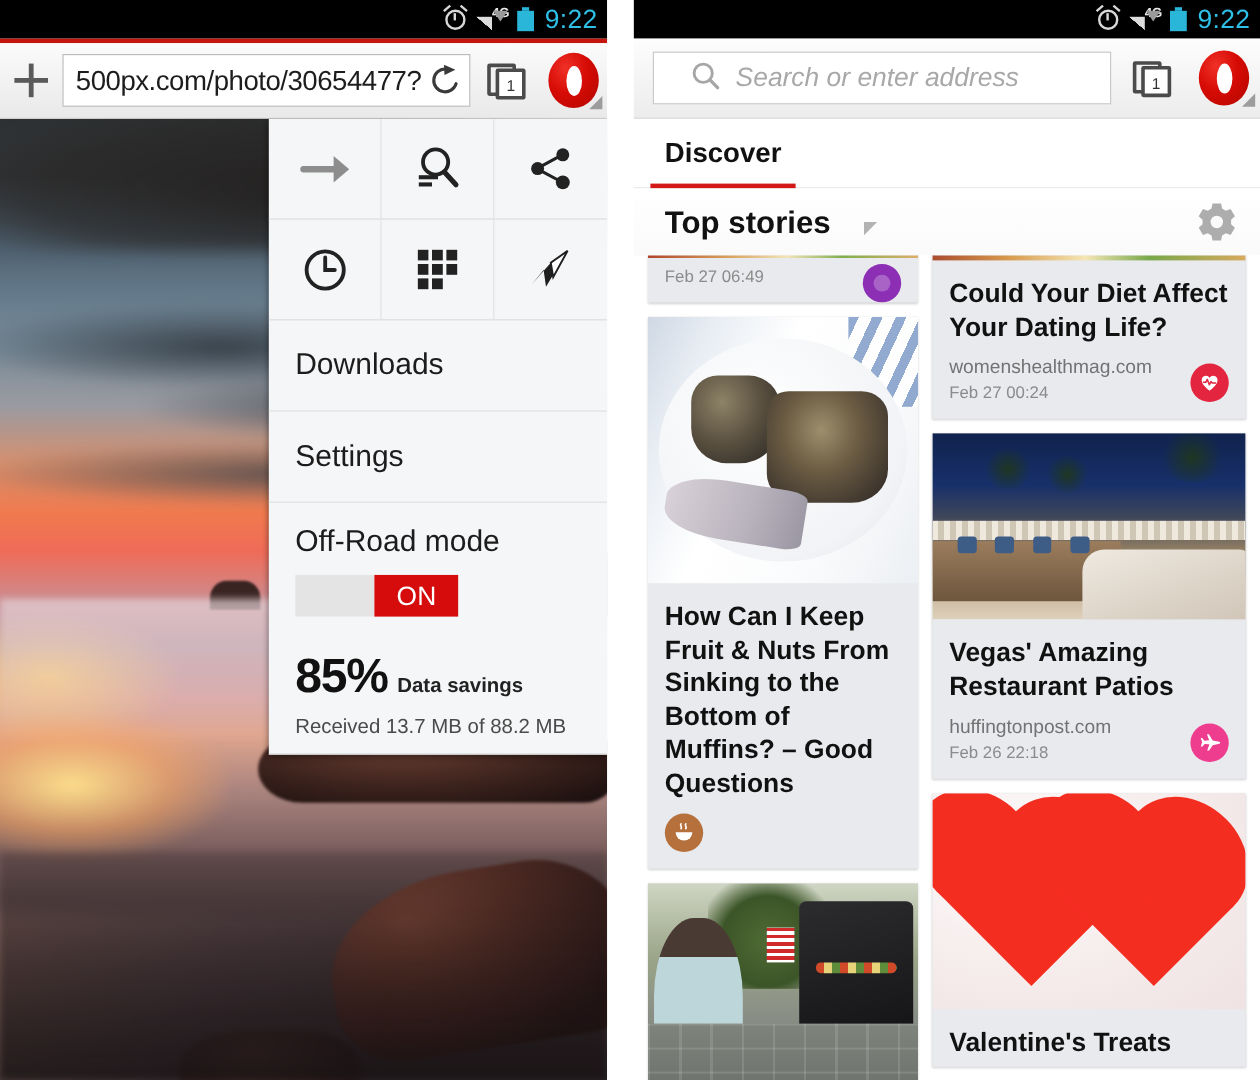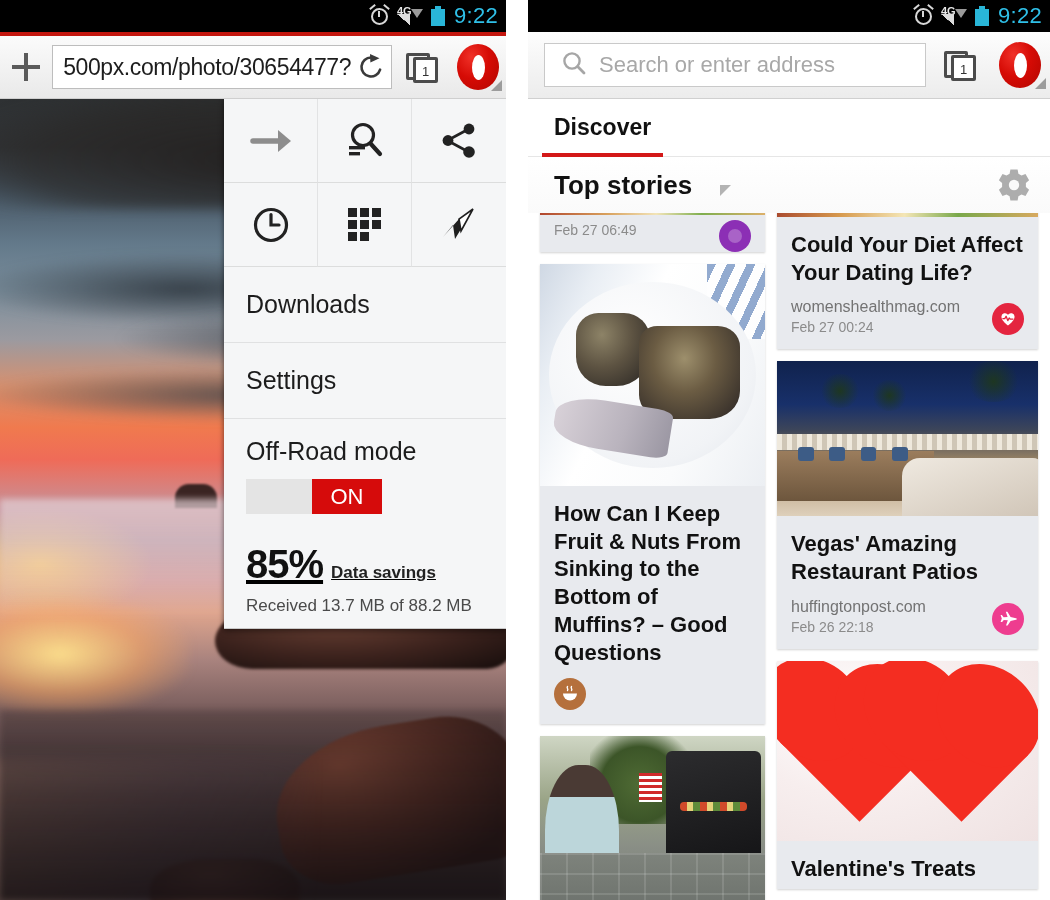--- a/index.html
+++ b/index.html
@@ -27,21 +27,21 @@
   .sb-clock-ic .ring {
     position:absolute; inset:1px; border: 2px solid #d8d8d8; border-radius: 50%;
   }
   .sb-clock-ic .hand1 {
     position:absolute; left:8px; top:4px; width:2px; height:6px; background:#d8d8d8;
   }
   .sb-clock-ic .bell-l { position:absolute; left:-1px; top:-1px; width:7px; height:2px; background:#d8d8d8; transform: rotate(-40deg); }
   .sb-clock-ic .bell-r { position:absolute; right:-1px; top:-1px; width:7px; height:2px; background:#d8d8d8; transform: rotate(40deg); }
 
   .sb-signal { position: relative; width: 28px; height: 20px; }
-  .sb-signal .g4 { position:absolute; left:1px; top:-1px; font-size:11px; font-weight:bold; color:#e8e8e8; font-family:"Liberation Sans",sans-serif; }
+  .sb-signal .g4 { position:absolute; left:14px; top:-1px; font-size:11px; font-weight:bold; color:#e8e8e8; font-family:"Liberation Sans",sans-serif; }
   .sb-signal .bars {
     position:absolute; left:1px; bottom:1px; width:13px; height:11px;
     background: linear-gradient(to top right, transparent 49%, #dcdcdc 50%);
   }
   .sb-signal .tri2 {
     position:absolute; right:1px; top:3px; width:0; height:0;
     border-left:6px solid transparent; border-right:6px solid transparent;
     border-top:9px solid transparent;
     box-sizing:border-box;
   }
@@ -224,33 +224,33 @@
   .offroad-title { font-size: 25px; color:#1c1c1c; margin-bottom: 13px; }
   .switch {
     width: 136px; height: 35px; display: flex; cursor: pointer; overflow: hidden;
   }
   .switch .knobspace { flex: 0 0 66px; background: #e4e4e4; }
   .switch .on {
     flex: 1; background: #d60b0b; color:#fff; font-size: 22px;
     display:flex; align-items:center; justify-content:center;
     font-family:"Liberation Sans",sans-serif;
   }
-  .savings-row { display:flex; align-items: baseline; gap: 8px; margin-top: 28px; text-decoration: underline; }
+  .savings-row { display:flex; align-items: baseline; gap: 8px; margin-top: 28px; }
   .savings-pct { font-size: 40px; font-weight: bold; color:#111; letter-spacing:-1px; }
   .savings-lbl { font-size: 17px; font-weight: bold; color:#222; }
   .received { font-size: 17px; color: #4a4a4a; margin-top: 9px; }
 
   
   .chrome-r {
     height: 67px; background: linear-gradient(#fdfdfd, #ececec);
     display:flex; align-items:center; padding-left: 16px; border-bottom:1px solid #d0d0d0;
   }
   .searchbox {
     flex: 1; height: 44px; background:#fff; border: 1px solid #c9c9c9;
-    display:flex; align-items:center; gap: 12px; padding-left: 16px; margin-right: 6px;
+    display:flex; align-items:center; gap: 12px; padding-left: 30px; margin-right: 6px; font-style: italic;
   }
   .search-ph {
     font-size: 22px; color: #a8a8a8; font-family:"Liberation Sans",sans-serif;
   }
 
   .tabstrip {
     height: 58px; background: #fff; display:flex; align-items:center;
     position: relative; padding-left: 26px; gap: 70px;
     border-bottom: 1px solid #e6e6e6;
   }

